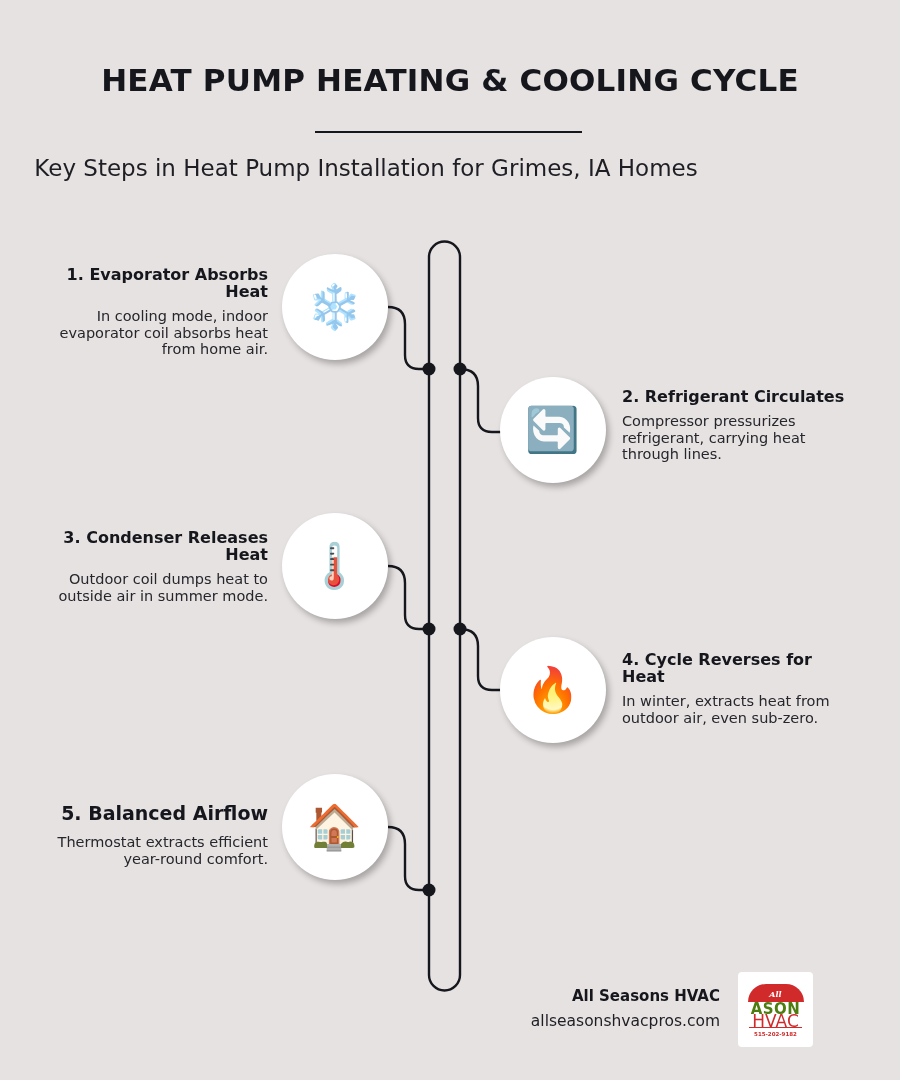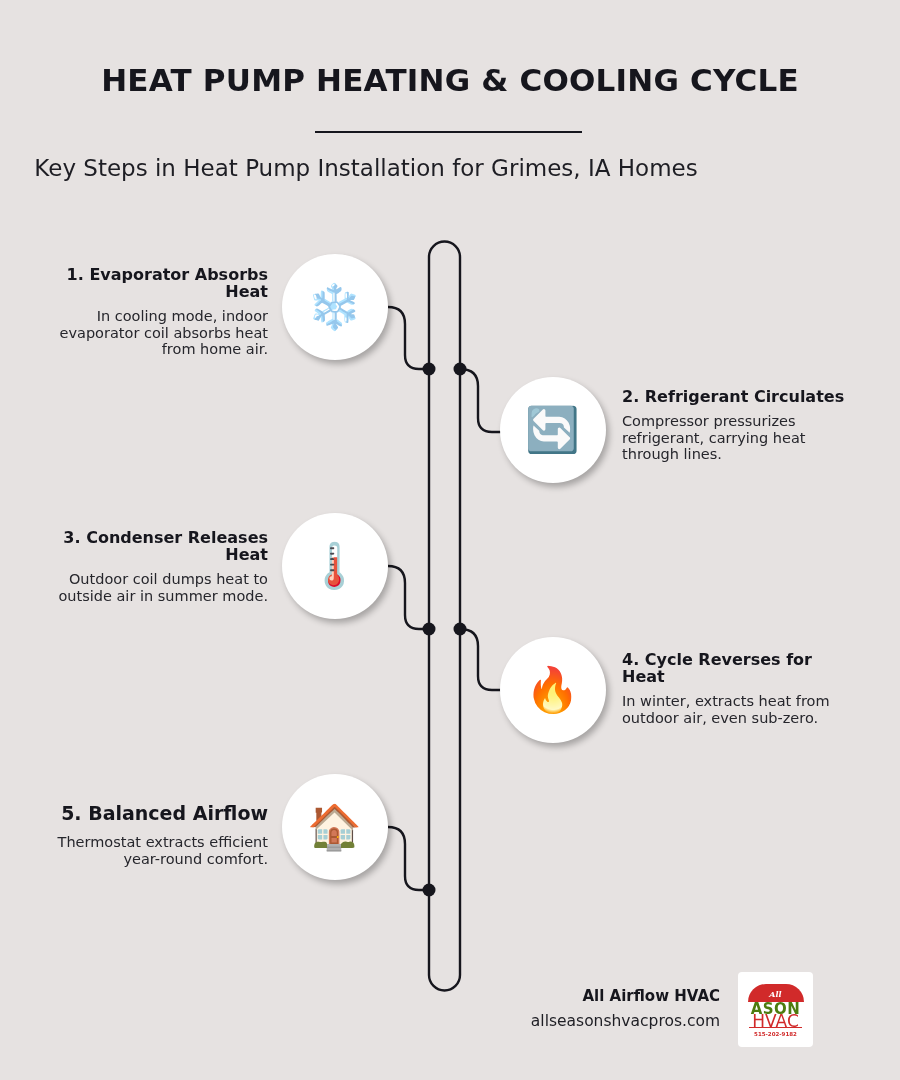--- a/index.html
+++ b/index.html
@@ -140,20 +140,20 @@
 </div>
 
 <div class="step-left" style="left:38px; top:803px;">
   <div class="step-title big">5. Balanced Airflow</div>
   <div class="step-desc" style="margin-top:11px;">Thermostat extracts efficient year-round comfort.</div>
 </div>
 <div class="circle" style="left:282px; top:774px;">
   <span>🏠</span>
 </div>
 
-<div class="footer-name">All Airflow HVAC</div>
+<div class="footer-name">All Seasons HVAC</div>
 <div class="footer-url">allseasonshvacpros.com</div>
 <div class="logo">
   <div class="logo-sun">All</div>
   <div class="logo-ason">ASON</div>
   <div class="logo-hvac">HVAC</div>
   <div class="logo-phone">515-202-9182</div>
 </div>
 
 </body></html>

